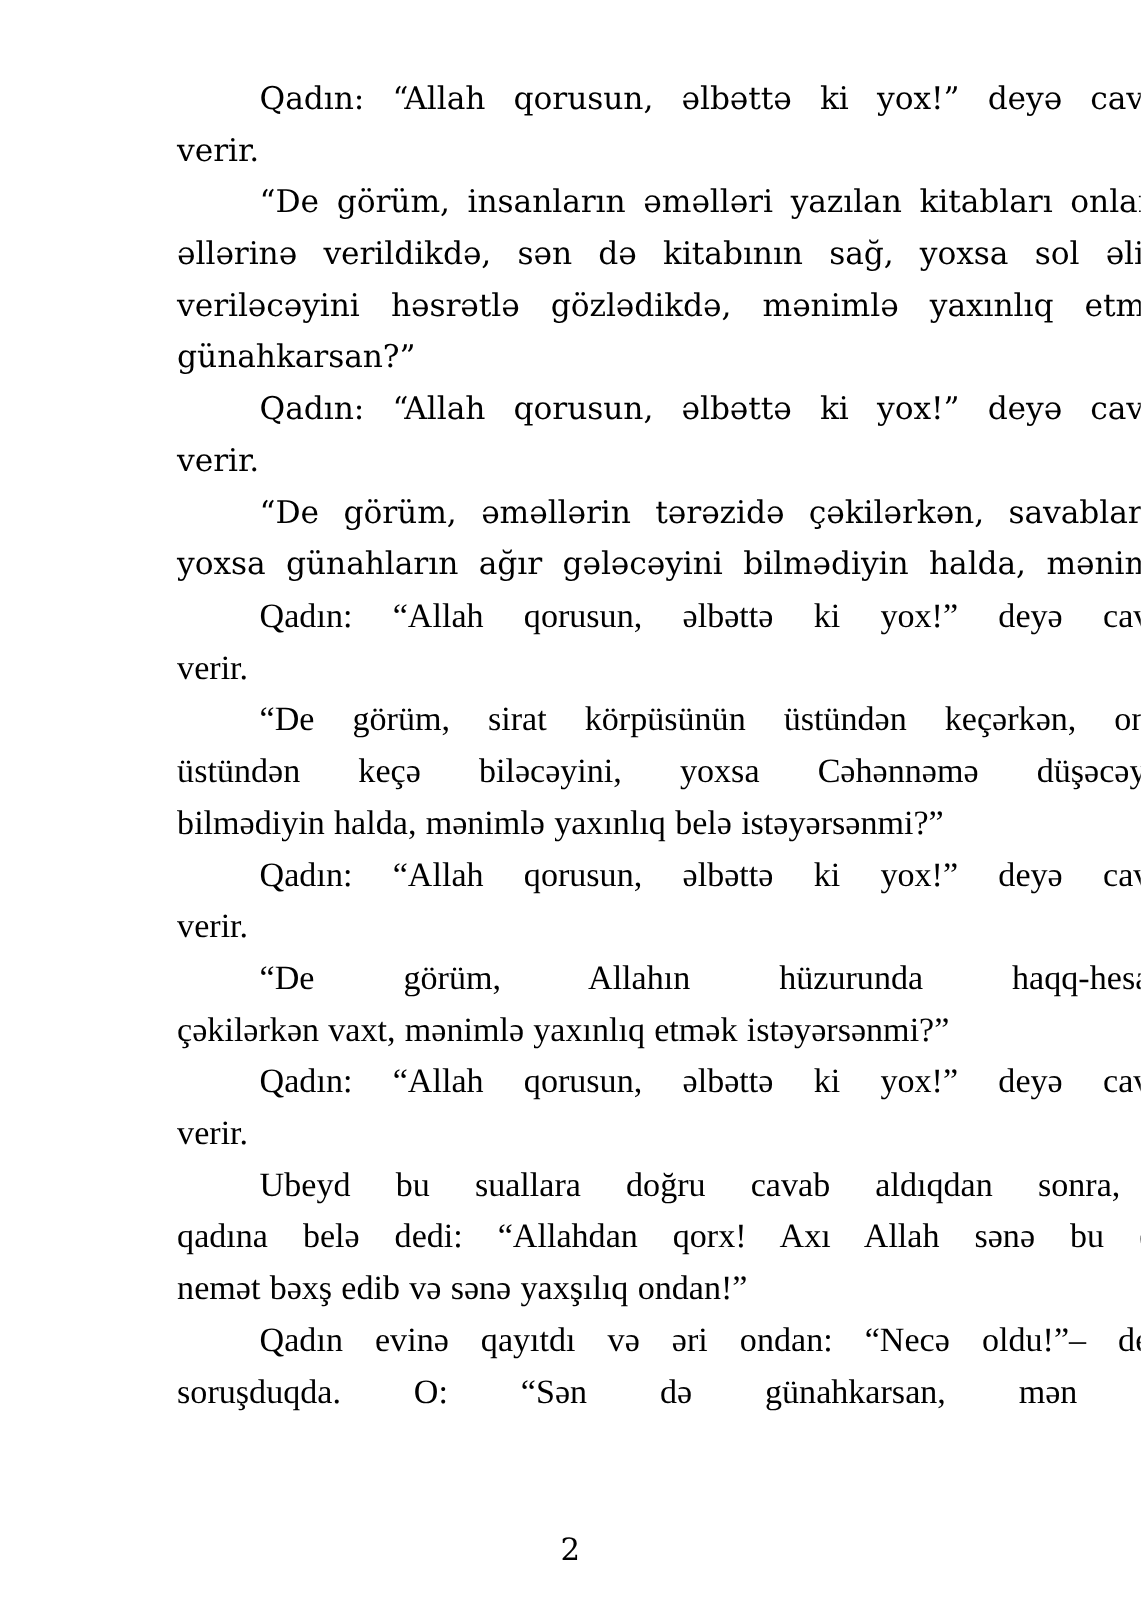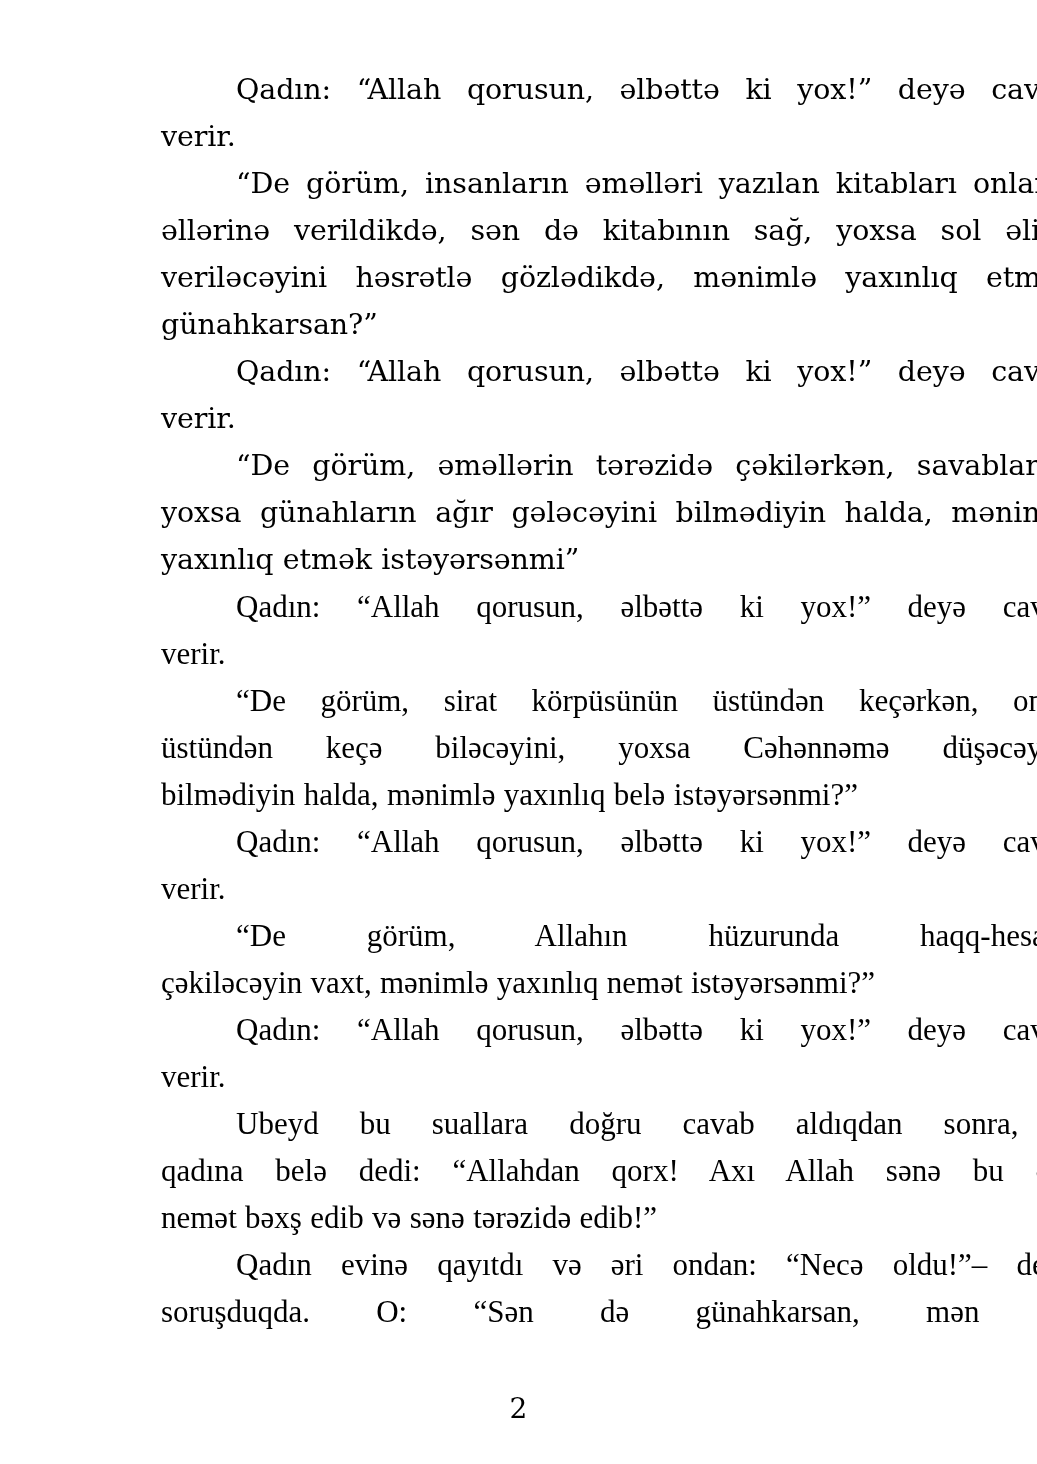--- a/index.html
+++ b/index.html
@@ -108,53 +108,52 @@
     </p>
 
     <p class="para face-wide">
       <span class="just indent" style="word-spacing: 16.73px;">Qadın: “Allah qorusun, əlbəttə ki yox!” deyə cavab</span>
       <span class="just-last">verir.</span>
     </p>
 
     <p class="para face-wide">
       <span class="just indent" style="word-spacing: 13.33px;">“De görüm, əməllərin tərəzidə çəkilərkən, savabların,</span>
       <span class="just" style="word-spacing: 9.66px;">yoxsa günahların ağır gələcəyini bilmədiyin halda, mənimlə</span>
-      <span class="just-last">yaxınlıq etmək istəyərsənmi”</span>
     </p>
 
     <p class="para face-narrow">
       <span class="just indent" style="word-spacing: 28.86px;">Qadın: “Allah qorusun, əlbəttə ki yox!” deyə cavab</span>
       <span class="just-last">verir.</span>
     </p>
 
     <p class="para face-narrow">
       <span class="just indent" style="word-spacing: 26.77px;">“De görüm, sirat körpüsünün üstündən keçərkən, onun</span>
       <span class="just" style="word-spacing: 45.07px;">üstündən keçə biləcəyini, yoxsa Cəhənnəmə düşəcəyini</span>
       <span class="just-last">bilmədiyin halda, mənimlə yaxınlıq belə istəyərsənmi?”</span>
     </p>
 
     <p class="para face-narrow">
       <span class="just indent" style="word-spacing: 28.86px;">Qadın: “Allah qorusun, əlbəttə ki yox!” deyə cavab</span>
       <span class="just-last">verir.</span>
     </p>
 
     <p class="para face-narrow">
       <span class="just indent" style="word-spacing: 73.09px;">“De görüm, Allahın hüzurunda haqq-hesaba</span>
-      <span class="just-last">çəkiləcəyin vaxt, mənimlə yaxınlıq nemət istəyərsənmi?”</span>
+      <span class="just-last">çəkilərkən vaxt, mənimlə yaxınlıq etmək istəyərsənmi?”</span>
     </p>
 
     <p class="para face-narrow">
       <span class="just indent" style="word-spacing: 28.86px;">Qadın: “Allah qorusun, əlbəttə ki yox!” deyə cavab</span>
       <span class="just-last">verir.</span>
     </p>
 
     <p class="para face-narrow">
       <span class="just indent" style="word-spacing: 33.28px;">Ubeyd bu suallara doğru cavab aldıqdan sonra, o</span>
       <span class="just" style="word-spacing: 23.98px;">qadına belə dedi: “Allahdan qorx! Axı Allah sənə bu cür</span>
-      <span class="just-last">nemət bəxş edib və sənə tərəzidə edib!”</span>
+      <span class="just-last">nemət bəxş edib və sənə yaxşılıq ondan!”</span>
     </p>
 
     <p class="para face-narrow">
       <span class="just indent" style="word-spacing: 21.38px;">Qadın evinə qayıtdı və əri ondan: “Necə oldu!”– deyə</span>
       <span class="just" style="word-spacing: 58.49px;">soruşduqda. O: “Sən də günahkarsan, mən də</span>
     </p>
 
   </div>
 
   <div id="page-number">2</div>

